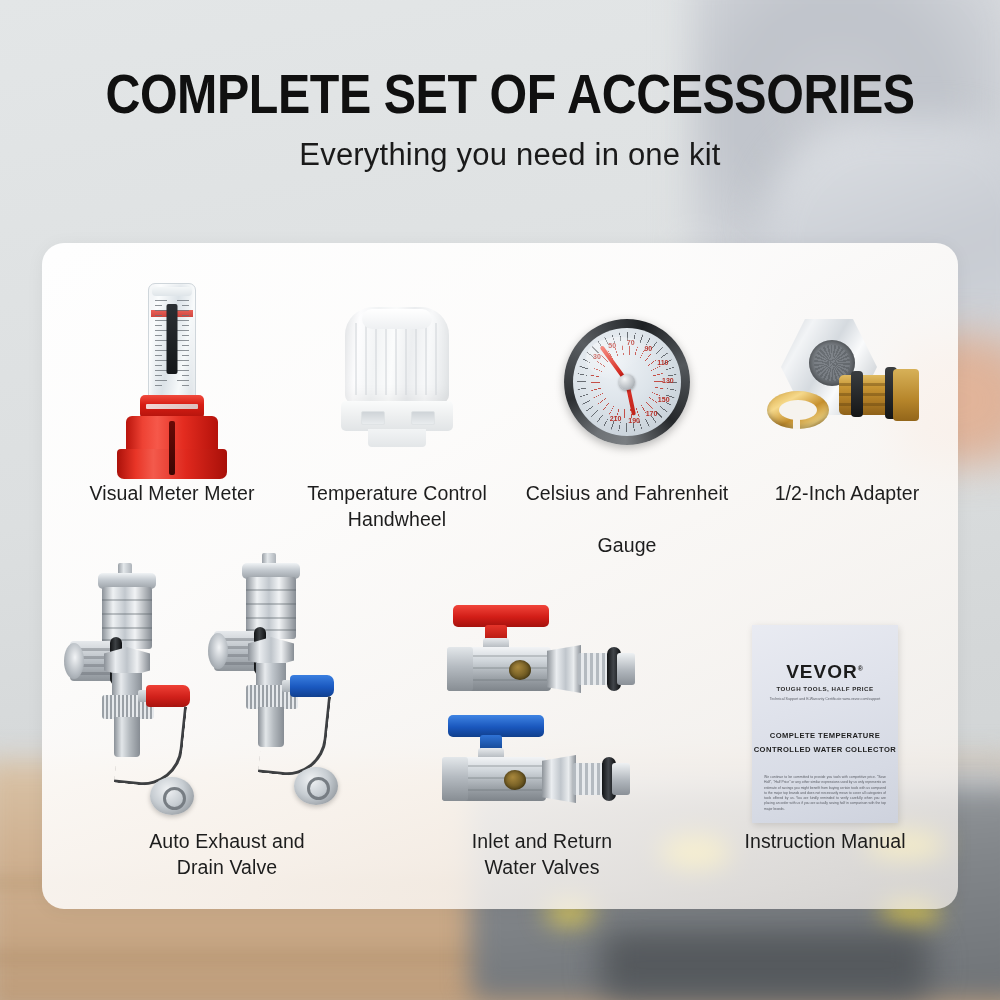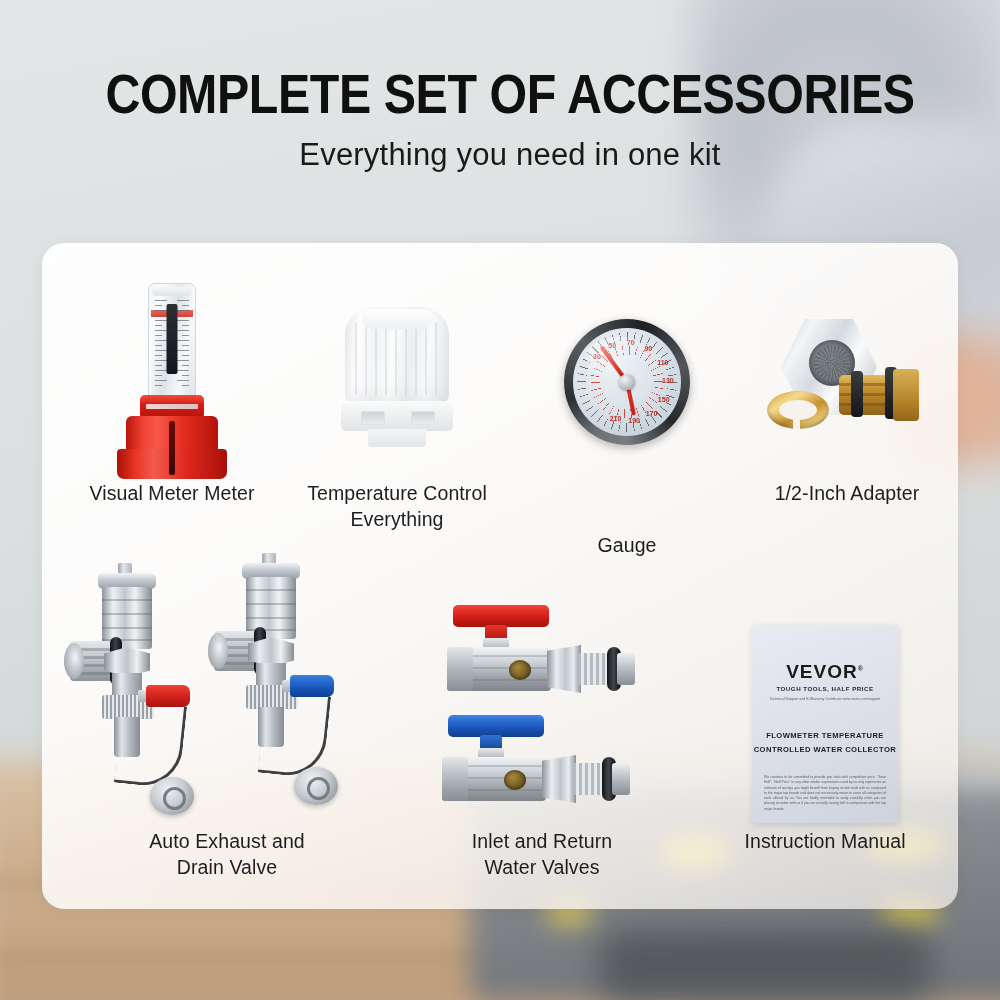--- a/index.html
+++ b/index.html
@@ -331,21 +331,21 @@
       <div class="hw-dome">
         <div class="hw-ribs"></div>
       </div>
       <div class="hw-top"></div>
       <div class="hw-neck"></div>
       <div class="hw-win l"></div>
       <div class="hw-win r"></div>
       <div class="hw-stem"></div>
     </div>
     <div class="caption" style="top:216px;">Temperature Control</div>
-    <div class="caption" style="top:242px;">Everything</div>
+    <div class="caption" style="top:242px;">Handwheel</div>
   </div>
 
   <div class="cell" style="left:470px;top:22px;width:230px;height:240px;">
     <div class="art" style="top:54px;width:126px;height:126px;">
       <div class="gg-bezel">
         <div class="gg-face">
           <div class="gg-ticksF"></div>
           <div class="gg-ticksC"></div>
           <div class="gg-numsF">
               <span class="gg-num" style="transform: translate(-33.8757px, -29.0687px);">30</span>
@@ -359,20 +359,21 @@
               <span class="gg-num" style="transform: translate(1.27792px, 34.6412px);">190</span>
               <span class="gg-num" style="transform: translate(-17.3388px, 32.648px);">210</span>
             </div>
           <div class="gg-needle" style="transform: translate(-2px, -44px) rotate(-36deg);"></div>
           <div class="gg-needle2"></div>
           <div class="gg-hub"></div>
           <div class="gg-glare"></div>
         </div>
       </div>
     </div>
+    <div class="caption" style="top:216px;">Celsius and Fahrenheit</div>
     <div class="caption" style="top:268px;">Gauge</div>
   </div>
 
   <div class="cell" style="left:700px;top:22px;width:210px;height:240px;">
     <div class="art" style="top:48px;width:160px;height:130px;">
       <div class="ad-nut"></div>
       <div class="ad-bore"></div>
       <div class="ad-ring"></div>
       <div class="ad-barb">
         <div class="rib" style="top:8px"></div>
@@ -487,21 +488,21 @@
   </div>
 
   <div class="cell" style="left:650px;top:310px;width:266px;height:300px;">
     <div class="art" style="top:72px;width:146px;height:198px;">
       <div class="man-sheet">
         <div class="man-logo">
           <span>VEVOR</span><sup>®</sup>
         </div>
         <div class="man-tag">TOUGH TOOLS, HALF PRICE</div>
         <div class="man-fine">Technical Support and E-Warranty Certificate www.vevor.com/support</div>
-        <div class="man-t1">FLOWMETER TEMPERATURE</div>
+        <div class="man-t1">COMPLETE TEMPERATURE</div>
         <div class="man-t2">CONTROLLED WATER COLLECTOR</div>
         <div class="man-body">We continue to be committed to provide you tools with competitive price. "Save Half", "Half Price" or any other similar expressions used by us only represents an estimate of savings you might benefit from buying certain tools with us compared to the major top brands and does not necessarily mean to cover all categories of tools offered by us. You are kindly reminded to verify carefully when you are placing an order with us if you are actually saving half in comparison with the top major brands.</div>
       </div>
     </div>
     <div class="caption" style="top:276px;">Instruction Manual</div>
   </div>
 
 </div>
 
 </body></html>

